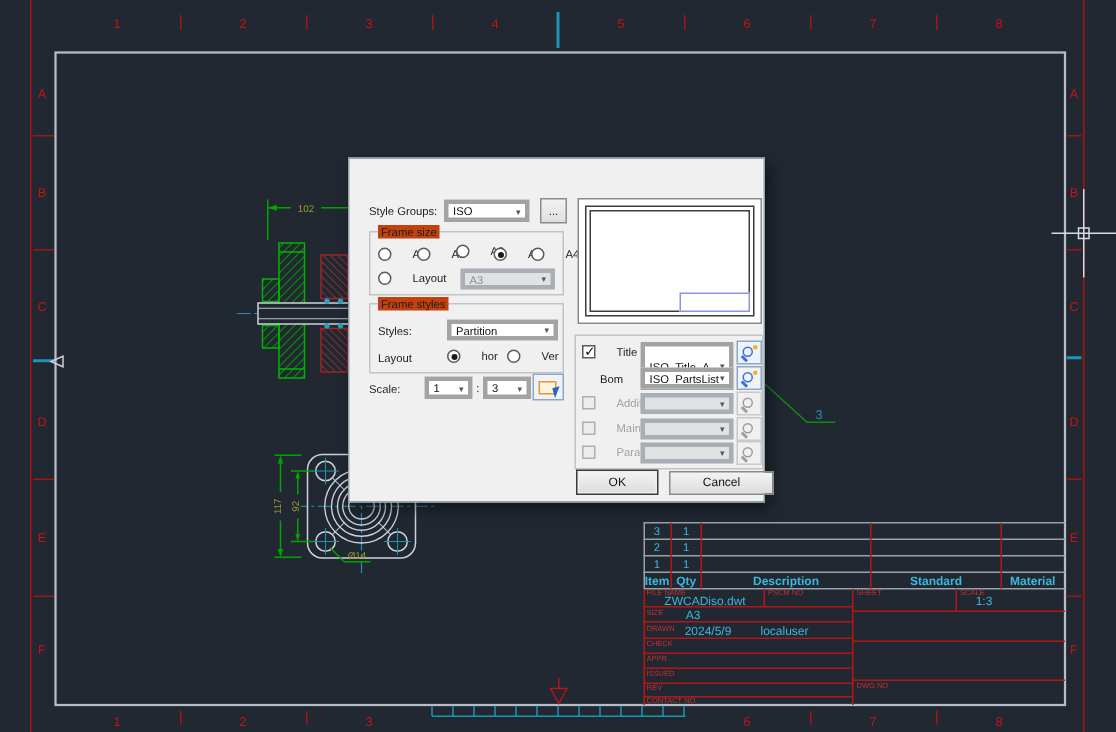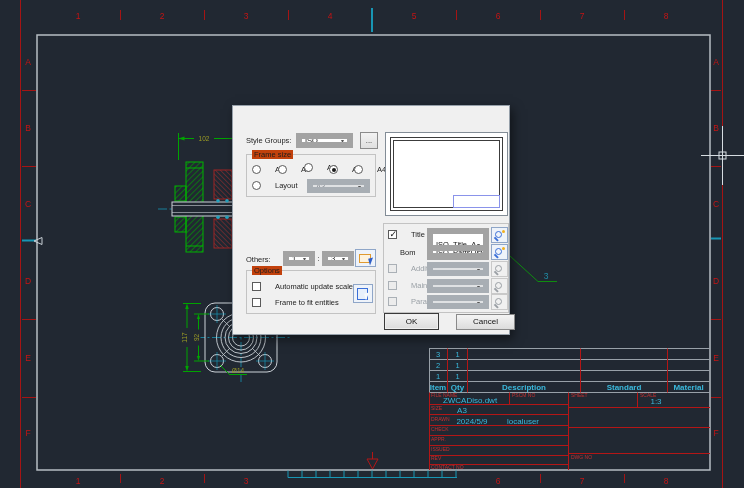--- a/index.html
+++ b/index.html
@@ -20,21 +20,21 @@
   .dlg-title{position:absolute;left:0;top:0;right:0;height:22px;background:#fff;
              display:flex;align-items:center;padding-left:6px;box-sizing:border-box;}
   .dlg-icon{width:13px;height:13px;background:linear-gradient(135deg,#3d6be0,#2b4fc0);
             border-radius:2px;position:relative;flex:none;}
   .dlg-icon::after{content:'';position:absolute;left:3px;top:3.5px;width:0;height:0;
             border-left:3.5px solid transparent;border-right:3.5px solid transparent;
             border-bottom:6px solid #fff;}
   .dlg-title-text{font-size:8.5px;color:#000;margin-left:5px;white-space:nowrap;}
   .dlg-close{position:absolute;right:9px;top:5px;font-size:9.5px;color:#333;line-height:1;}
   .lbl{position:absolute;font-size:7.5px;color:#1d1d1d;white-space:nowrap;}
-  .combo{position:absolute;background:#fff;border:6px solid #a3a3a3;font-size:7.5px;color:#111;
+  .combo{position:absolute;background:#fff;border:3px solid #a3a3a3;font-size:7.5px;color:#111;
          display:flex;align-items:center;padding:0 3px;box-sizing:border-box;overflow:hidden;}
   .combo .arr{margin-left:auto;font-size:6px;color:#555;flex:none;}
   .combo.dis{background:#dfe1e3;border-color:#a8aeb4;color:#8a8f96;}
   .btn-sm{position:absolute;background:linear-gradient(#f2f2f2,#e0e0e0);border:1px solid #8b8b8b;
           font-size:7.5px;color:#222;display:flex;align-items:center;justify-content:center;box-sizing:border-box;}
   .grp{position:absolute;border:1px solid #c3c3c3;box-sizing:border-box;}
   .grp-legend{position:absolute;top:-5px;left:5px;background:#c2410c;padding:0 2px;
               font-size:7.5px;color:#1d1d1d;white-space:nowrap;}
   .opt{position:absolute;display:flex;align-items:center;font-size:7.5px;color:#1d1d1d;gap:14px;white-space:nowrap;}
   .radio{width:9px;height:9px;border:1px solid #5a5a5a;border-radius:50%;background:#fff;
@@ -372,51 +372,53 @@
     <div class="opt" style="left:5px;top:26px">
       <span class="radio"></span>
       <span>Layout</span>
     </div>
     <div class="combo dis" style="left:60px;top:24px;width:63px;height:14px">
       <span>A3</span>
       <span class="arr">▾</span>
     </div>
   </div>
 
-
-  <span class="lbl" style="left:13px;top:149px">Others:</span>
+  <div class="grp" style="left:13px;top:96px;width:130px;height:47px">
+    <span class="grp-legend">Frame styles</span>
+    <span class="lbl" style="left:5px;top:13px">Styles:</span>
+    <div class="combo" style="left:51px;top:10px;width:74px;height:14px">
+      <span>Partition</span>
+      <span class="arr">▾</span>
+    </div>
+    <span class="lbl" style="left:5px;top:31px">Layout</span>
+    <div class="opt" style="left:51px;top:30px">
+      <span class="radio sel"></span>
+      <span>hor</span>
+    </div>
+    <div class="opt" style="left:91px;top:30px">
+      <span class="radio"></span>
+      <span>Ver</span>
+    </div>
+  </div>
+
+  <span class="lbl" style="left:13px;top:149px">Scale:</span>
   <div class="combo" style="left:50px;top:145px;width:32px;height:15px">
     <span>1</span>
     <span class="arr">▾</span>
   </div>
   <span class="lbl" style="left:84.5px;top:148px">:</span>
   <div class="combo" style="left:89px;top:145px;width:32px;height:15px">
     <span>3</span>
     <span class="arr">▾</span>
   </div>
   <div class="scale-btn" style="left:122px;top:143px">
     <span class="doc"></span>
     <span class="cur"></span>
   </div>
 
-  <div class="grp" style="left:13px;top:164px;width:130px;height:44px">
-    <span class="grp-legend">Options</span>
-    <div class="opt" style="left:5px;top:11px">
-      <span class="cb"></span>
-      <span>Automatic update scale</span>
-    </div>
-    <div class="opt" style="left:5px;top:27px">
-      <span class="cb"></span>
-      <span>Frame to fit entities</span>
-    </div>
-    <div class="opts-btn" style="left:106px;top:13px">
-      <span class="doc"></span>
-      <span class="cur"></span>
-    </div>
-  </div>
 
   <div class="preview">
     <div class="pv-a">
       <div class="pv-b">
         <div class="pv-t"></div>
       </div>
     </div>
   </div>
 
   <div class="grp" style="left:150px;top:117px;width:126px;height:90px">
@@ -482,16 +484,16 @@
       <span class="arr">▾</span>
     </div>
     <div class="mag-btn dis" style="left:107px;top:70px">
       <span class="lens"></span>
       <span class="handle"></span>
 
     </div>
   </div>
 
   <div class="push-btn default" style="left:151px;top:207px;width:55px;height:17px">OK</div>
-  <div class="push-btn" style="left:223px;top:207.5px;width:59px;height:16px">Cancel</div>
+  <div class="push-btn" style="left:213px;top:207.5px;width:70px;height:16px">Cancel</div>
 </div>
 
 </div>
 
 </body></html>

